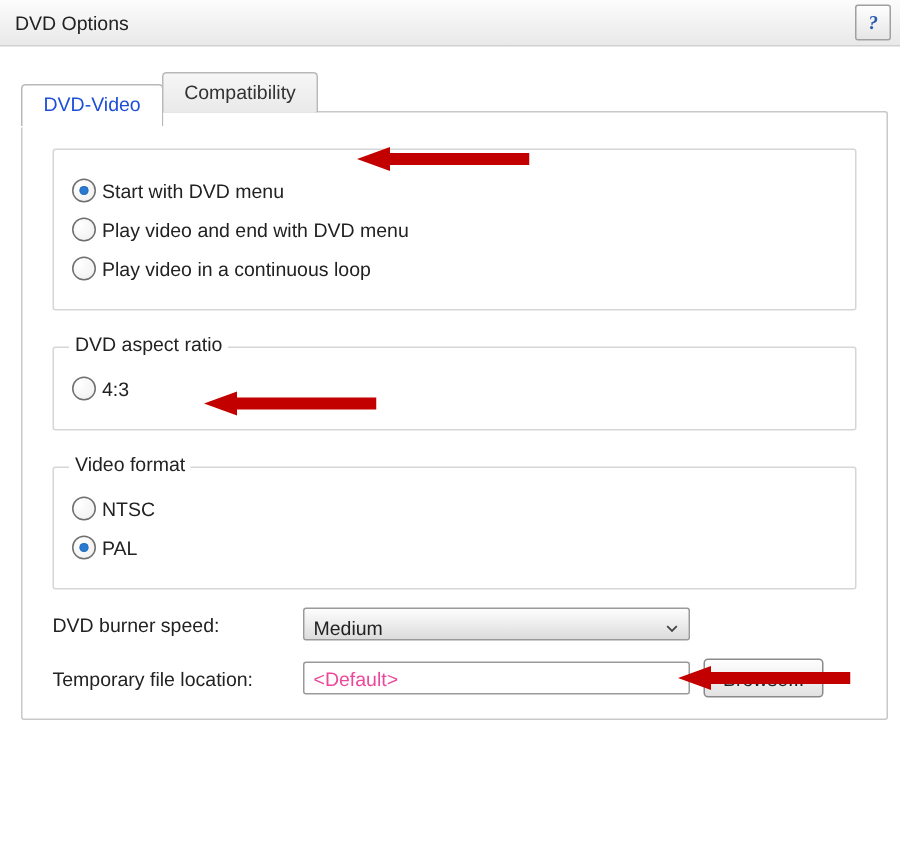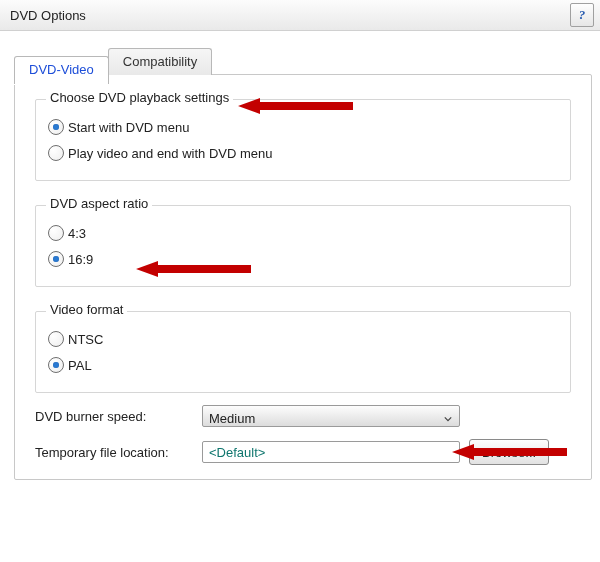--- a/index.html
+++ b/index.html
@@ -15,21 +15,21 @@
 .group{border:1px solid #d6d6d6;border-radius:2px;padding:14px 12px 14px 12px;margin-bottom:24px;position:relative}
 .group-title{position:absolute;top:-10px;left:10px;background:#fff;padding:0 4px;font-size:13px;color:#222}
 .radio-row{display:flex;align-items:center;gap:4px;padding:5px 0}
 .radio{width:14px;height:14px;border:1px solid #6f6f6f;border-radius:50%;background:radial-gradient(circle at 30% 30%,#fff,#eee);display:flex;align-items:center;justify-content:center;flex:0 0 14px}
 .radio.checked::after{content:"";width:6px;height:6px;border-radius:50%;background:#2a7ad2;box-shadow:0 0 1px #0b4c9c inset}
 .form-row{display:flex;align-items:center;margin-top:12px;gap:9px}
 .form-label{width:158px;font-size:13px}
 .select{flex:0 0 258px;height:22px;border:1px solid #9a9a9a;border-radius:2px;background:linear-gradient(#fdfdfd,#dcdcdc);display:flex;align-items:flex-end;justify-content:space-between;padding:0 4px 0 6px;box-sizing:border-box;font-size:13px}
 .select .chev{width:14px;height:14px;display:flex;align-items:center;justify-content:center}
 .select .chev svg{width:8px;height:8px}
-.input{flex:0 0 258px;height:22px;border:1px solid #9a9a9a;border-radius:2px;background:#fff;display:flex;align-items:center;padding:0 6px;box-sizing:border-box;font-size:13px;color:#0f766e}
+.input{flex:0 0 258px;height:22px;border:1px solid #9a9a9a;border-radius:2px;background:#fff;display:flex;align-items:center;padding:0 6px;box-sizing:border-box;font-size:13px;color:#ec4899}
 .btn{height:24px;border:1px solid #8a8a8a;border-radius:3px;background:linear-gradient(#fefefe,#e2e2e2);padding:0 12px;font-size:13px;display:flex;align-items:center}
 .arrow{position:absolute;pointer-events:none}
 .arrow svg{display:block}
 </style>
 </head>
 <body>
 <div class="window">
 
   <div class="titlebar">
     <div class="title">DVD Options</div>
@@ -38,40 +38,39 @@
 
   <div class="client">
     <div class="tabstrip">
       <div class="tab active"><span>DVD-Video</span></div>
       <div class="tab"><span>Compatibility</span></div>
     </div>
 
     <div class="tabpage">
 
       <div class="group" style="margin-top:6px">
-        <div class="group-title">Choose DVD playback settings</div>
         <div class="radio-row">
           <div class="radio checked"></div>
           <span>Start with DVD menu</span>
         </div>
         <div class="radio-row">
           <div class="radio"></div>
           <span>Play video and end with DVD menu</span>
         </div>
+        <div class="radio-row">
+          <div class="radio"></div>
+          <span>Play video in a continuous loop</span>
+        </div>
       </div>
 
       <div class="group">
         <div class="group-title">DVD aspect ratio</div>
         <div class="radio-row">
           <div class="radio"></div>
           <span>4:3</span>
-        </div>
-        <div class="radio-row">
-          <div class="radio checked"></div>
-          <span>16:9</span>
         </div>
       </div>
 
       <div class="group" style="margin-bottom:0">
         <div class="group-title">Video format</div>
         <div class="radio-row">
           <div class="radio"></div>
           <span>NTSC</span>
         </div>
         <div class="radio-row">

